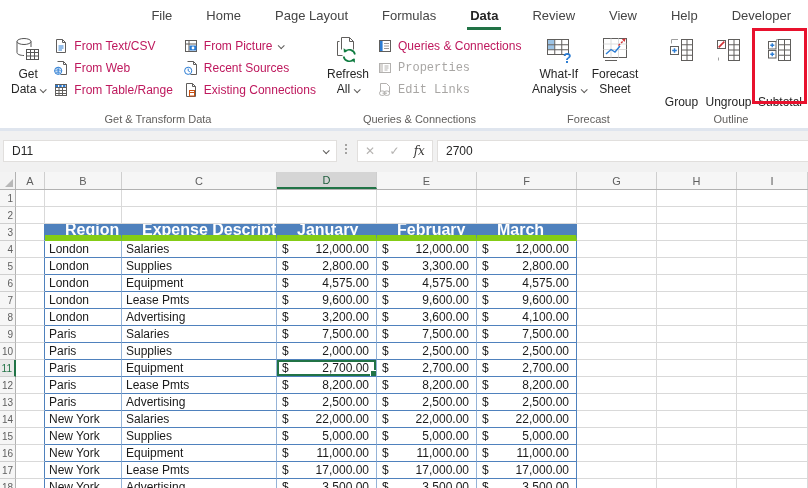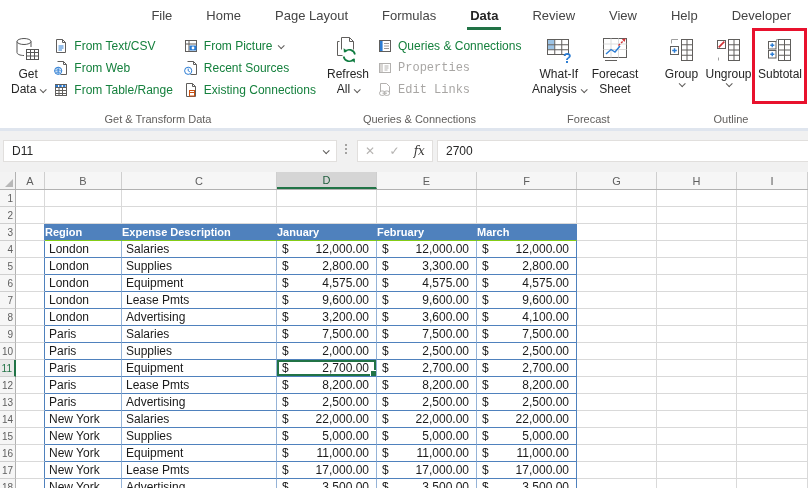--- a/index.html
+++ b/index.html
@@ -18,27 +18,27 @@
   .ribbon { position:absolute; top:30px; left:0; right:0; height:98px; background:#fff; display:flex; }
   .vsep { width:1px; background:#e1dfdd; margin:4px 0 6px; }
   .rgroup { position:relative; padding-bottom:18px; flex:none; }
   .gcontent { display:flex; align-items:flex-start; height:80px; }
   .glabel { position:absolute; bottom:3px; left:0; right:0; text-align:center; font-size:11px; color:#605e5c; white-space:nowrap; }
   .g1 { width:316px; } .g2 { width:207px; } .g3 { width:131px; } .g4 { flex:1; }
   .bigbtn { display:flex; flex-direction:column; align-items:center; padding:3px 3px 0; font-size:12px; color:#262626; text-align:center; line-height:1.25; cursor:default; }
   .bicon { height:34px; display:flex; align-items:center; justify-content:center; }
   .blbl { white-space:nowrap; }
   .smallcol { display:flex; flex-direction:column; padding-top:5px; }
-  .smallbtn { display:flex; align-items:center; gap:5px; height:22px; padding:0 5px; font-size:12px; color:#15803d; white-space:nowrap; cursor:default; }
+  .smallbtn { display:flex; align-items:center; gap:5px; height:22px; padding:0 5px; font-size:12px; color:#be185d; white-space:nowrap; cursor:default; }
   .smallbtn.disabled { color:#a8a6a4;font-family:Liberation Mono, monospace; }
   .chev { display:inline-block; width:5px; height:5px; border-right:1.4px solid #5f5d5b; border-bottom:1.4px solid #5f5d5b; transform:rotate(45deg) translateY(-1px); margin-left:4px; }
   .chevrow { height:10px; display:flex; justify-content:center; align-items:flex-start; width:100%; }
   .g1 .gcontent { padding-left:8px; } .g2 .gcontent { padding-left:8px; }
   .g3 .gcontent { padding-left:6px; justify-content:flex-start; } .g4 .gcontent { padding-left:6px; }
-  .g4 .bigbtn { margin-right:2px; }
+  .g4 .bigbtn { margin-right:2px;gap:28px; }
   
   .redbox { position:absolute; left:752px; top:28px; width:55px; height:76px; border:3px solid #e8112d; z-index:20; pointer-events:none; }
   
   .fbar { position:absolute; top:128px; left:0; right:0; height:44px; background:linear-gradient(#dfe5ee 0 3px, #f1f1f1 3px); }
   .namebox { position:absolute; left:3px; top:12px; width:334px; height:22px; background:#fff; border:1px solid #e1dfdd; display:flex; align-items:center; padding-left:8px; font-size:12px; color:#262626; }
   .nbchev { position:absolute; right:8px; top:8px; }
   .fdots { position:absolute; left:345px; top:16px; display:flex; flex-direction:column; gap:2px; }
   .fdots i { width:2px; height:2px; background:#8a8886; border-radius:50%; }
   .fbtns { position:absolute; left:357px; top:12px; width:76px; height:22px; background:#fff; border:1px solid #e1dfdd; display:flex; align-items:center; justify-content:space-around; }
   .fbx { color:#b5b3b1; font-size:12px; } 
@@ -51,21 +51,21 @@
   .ch { display:flex; align-items:center; justify-content:center; font-size:11px; color:#5f5f5f; border-right:1px solid #cfcfcf; }
   .ch.sel { background:#d5d5d5; color:#1d5c3b; border-bottom:2px solid #217346; }
   .gridwrap { position:absolute; top:190px; left:0; right:0; height:298px; overflow:hidden; background:#fff; }
   .row { display:grid; grid-template-columns:16px 29px 77px 155px 100px 100px 100px 80px 80px 1fr; height:17px; }
   .cell { border-right:1px solid #d9d9d9; border-bottom:1px solid #d9d9d9; font-size:12px; color:#1a1a1a; overflow:hidden; white-space:nowrap; line-height:15px; background:#fff; }
   .rh { background:#f6f6f6; border-right:1px solid #b2b2b2; border-bottom:1px solid #cfcfcf; font-size:10px; color:#5f5f5f; display:flex; align-items:center; justify-content:flex-end; padding-right:2px; }
   .rh.sel { color:#217346; background:#e9e9e9; border-right:2px solid #217346; }
   .cell.pre { border-right:1px solid #4f81bd; }
   .cell.tc { border-bottom:1px solid #4f81bd; border-right:1px solid #95b3d7; }
   .cell.tc.last { border-right:1px solid #4f81bd; }
-  .cell.bh { background:#4f81bd; color:#fff; font-weight:700; border-bottom:1px solid #84cc16; border-right:1px solid #4f81bd; padding-left:0; display:flex; align-items:center; font-size:11px; }
+  .cell.bh { background:#4f81bd; color:#fff; font-weight:700; border-bottom:6px solid #84cc16; border-right:1px solid #4f81bd; padding-left:20px; display:flex; align-items:center; font-size:16px; }
   .cell.txt { padding-left:4px; display:flex; align-items:center; }
   .cell.money { display:flex; align-items:center; justify-content:space-between; padding:0 7px 0 5px; }
   .cell.selcell { position:relative; box-shadow: inset 0 0 0 2px #217346; z-index:2; }
   .cell.selcell::after { content:""; position:absolute; right:-1px; bottom:-1px; width:5px; height:5px; background:#217346; border:1px solid #fff; z-index:3; }
   svg { display:block; }
 </style>
 </head>
 <body>
 
 <div class="app">

